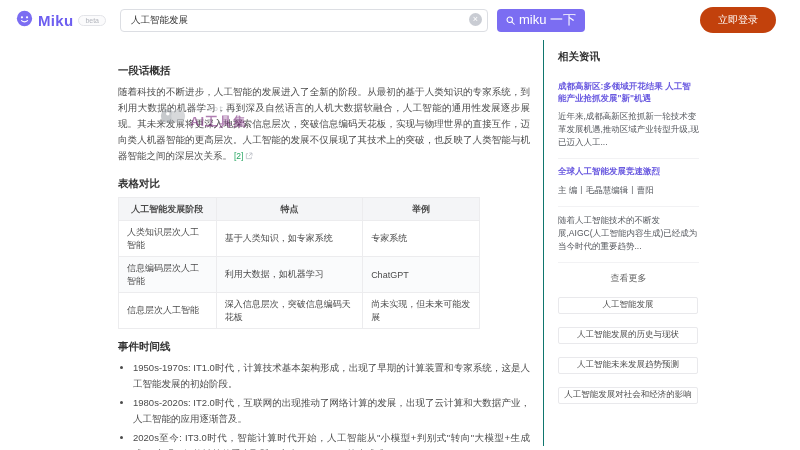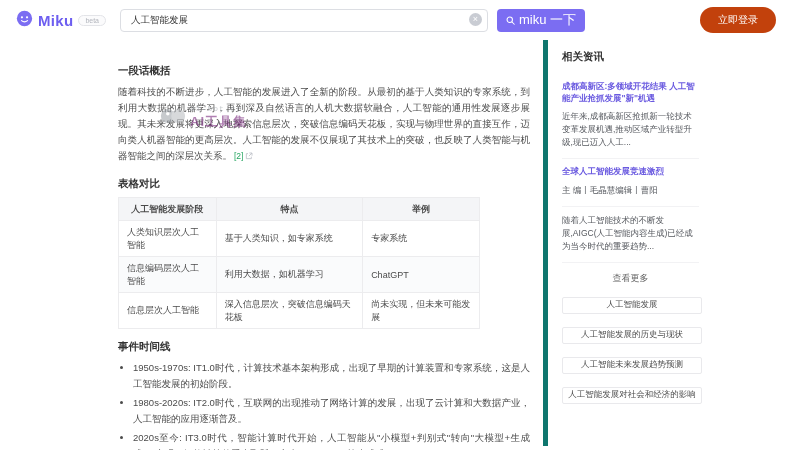--- a/index.html
+++ b/index.html
@@ -17,21 +17,21 @@
   .clear-btn { position:absolute; right:6px; top:4px; width:13px; height:13px; border-radius:50%;
     background:#c9ccd3; color:#fff; font-size:9px; line-height:12px; text-align:center; cursor:pointer; }
   .miku-btn { margin-left:9px; height:23px; display:flex; align-items:center; gap:4px; border:none;
     background:#7b6df2; color:#fff; font-size:13px; border-radius:4px; padding:0 9px; cursor:pointer; font-family:inherit; }
   .login-btn { margin-left:auto; margin-right:8px; background:#c2410c; color:#fff; border:none;
     font-size:10px; padding:6px 18px; border-radius:14px; cursor:pointer; font-family:inherit; }
 
   
   .content { display:flex; align-items:flex-start; }
   .main { width:412px; margin-left:118px; position:relative; padding-top:4px; }
-  .sidebar { width:156px; margin-left:13px; border-left:5px solid #0f766e; padding-left:14px;
+  .sidebar { width:156px; margin-left:13px; border-left:1px solid #0f766e; padding-left:14px;
     padding-top:4px; min-height:406px; }
 
   
   .sec-h { font-size:10.5px; font-weight:bold; color:#333; margin:20px 0 6px; }
   .para { font-size:9.5px; line-height:16px; color:#4b4b4b; text-align:justify; }
   .cite { color:#27a662; font-size:8.5px; margin-left:2px; }
   .ext-ic { display:inline-block; vertical-align:-1px; margin-left:2px; }
 
   .watermark { position:absolute; left:42px; top:64px; display:flex; align-items:center; gap:4px;
     opacity:.55; pointer-events:none; }

